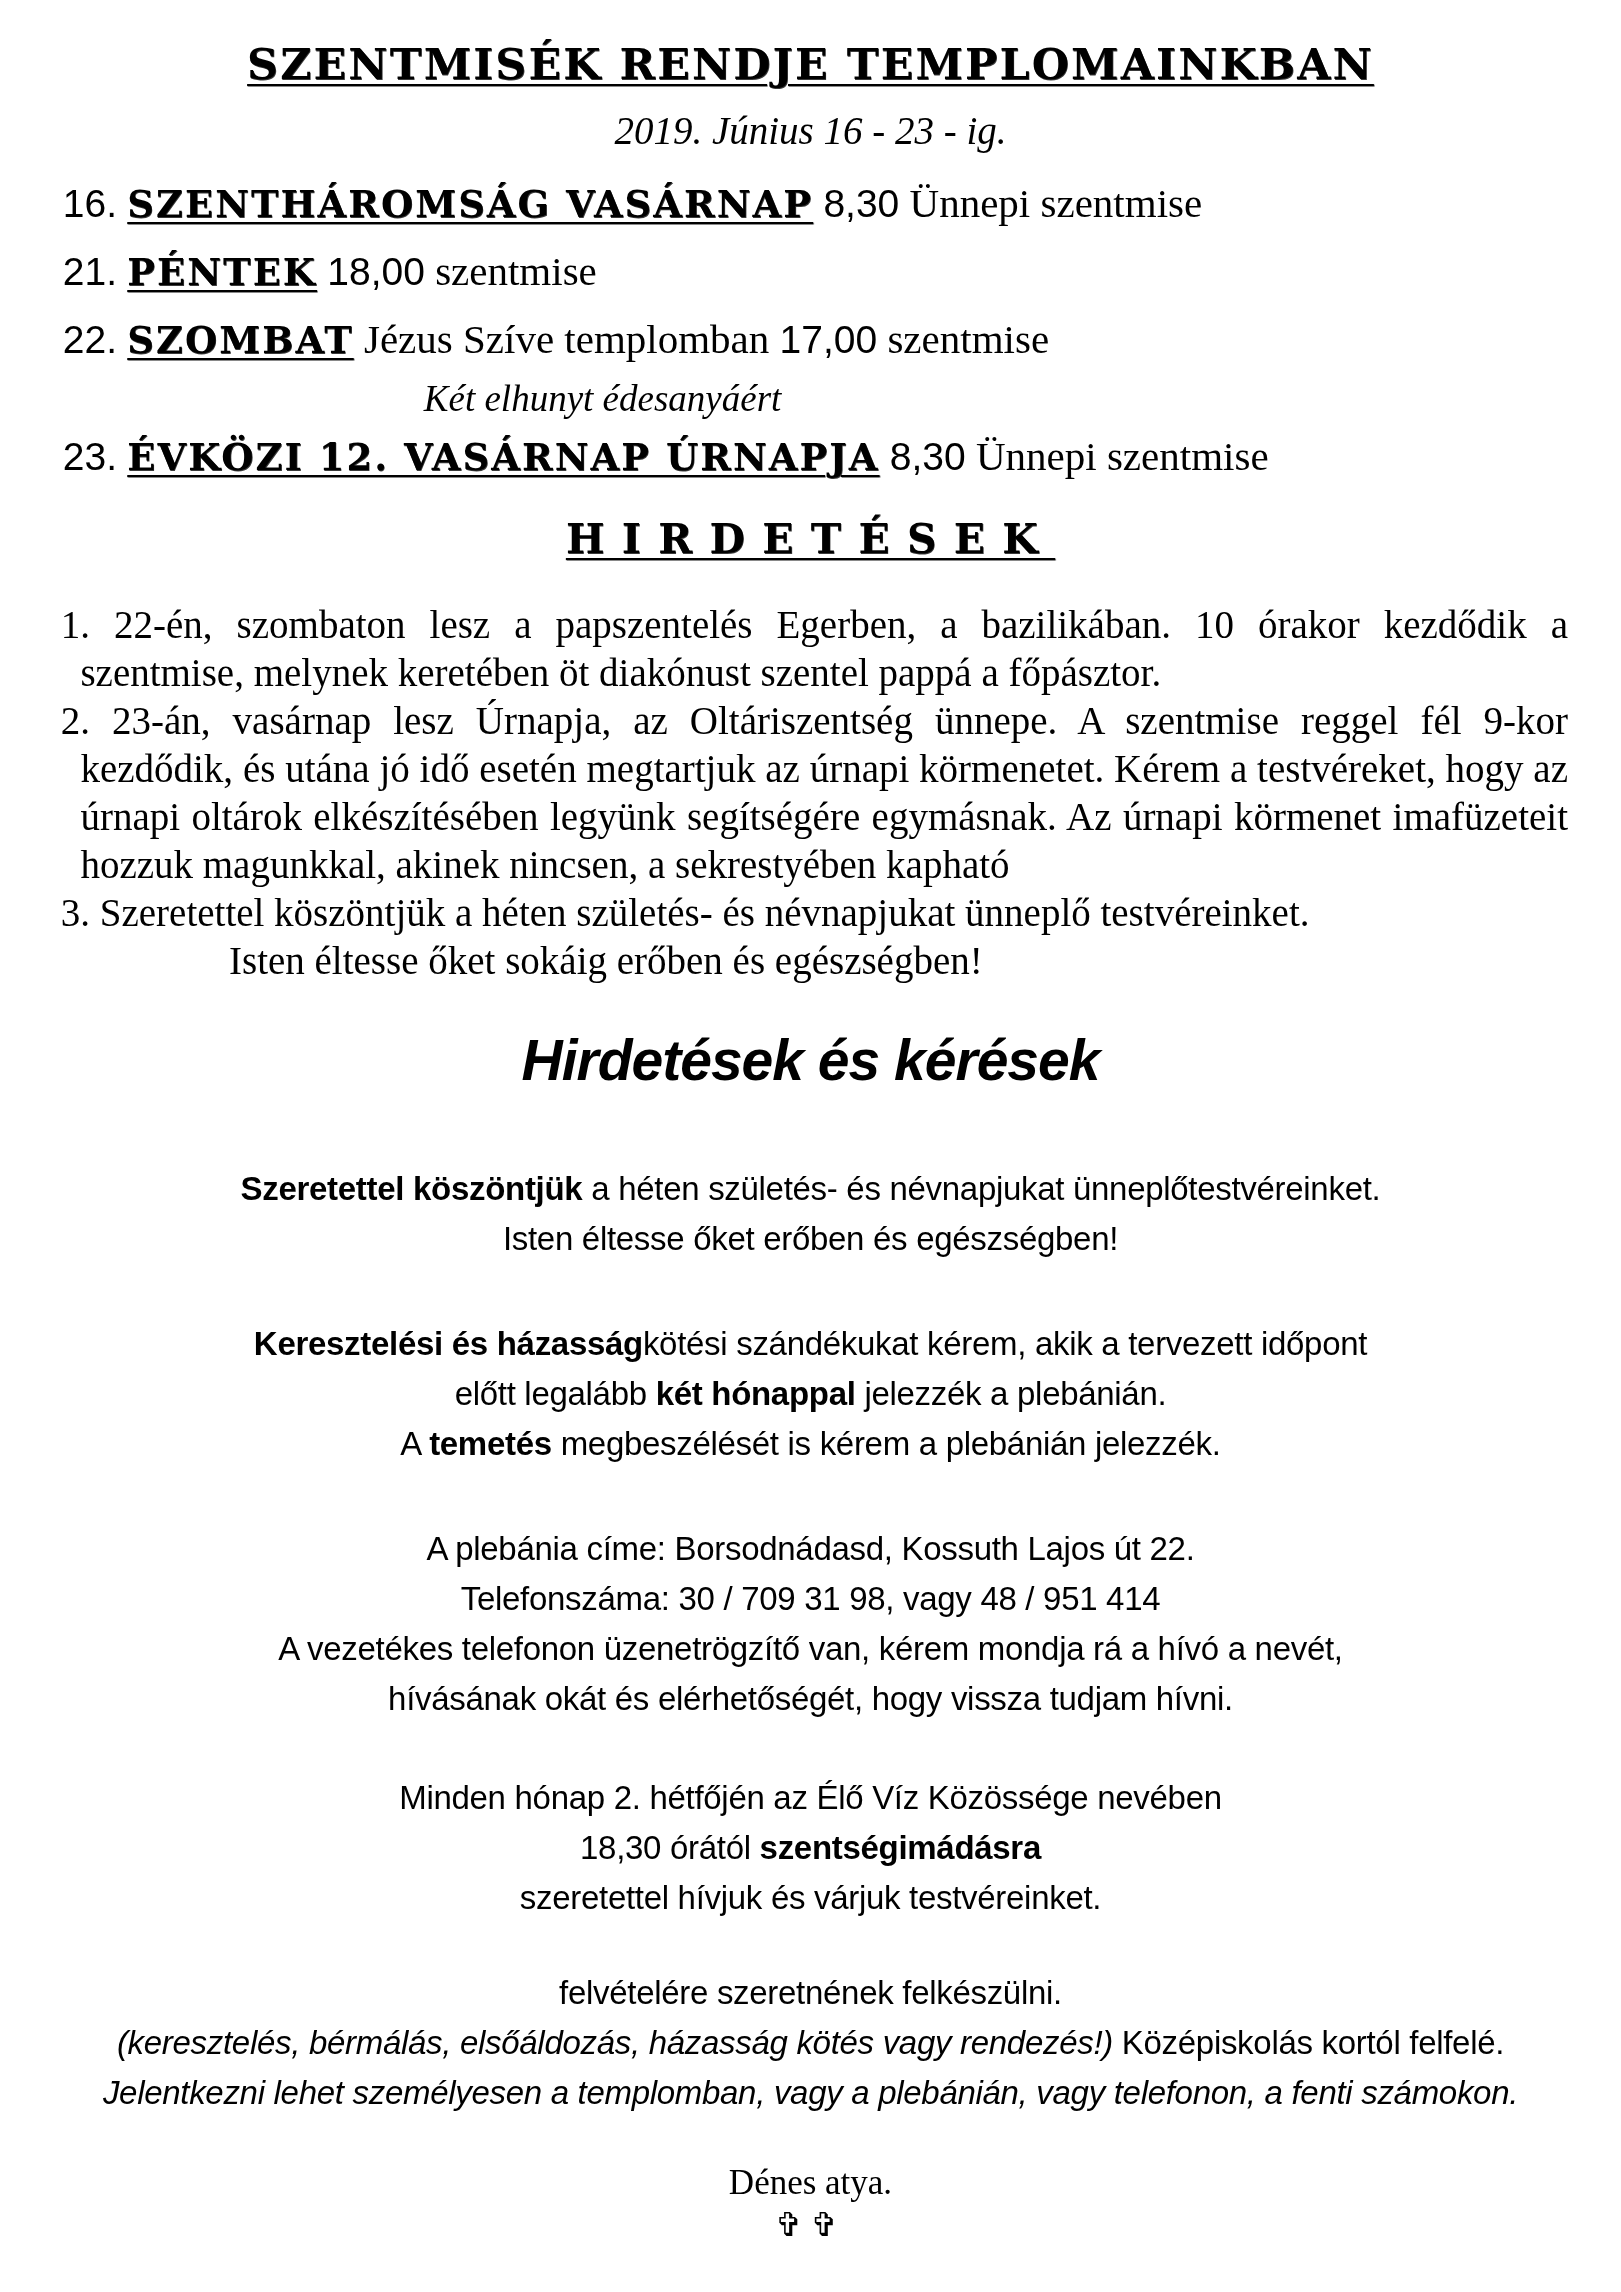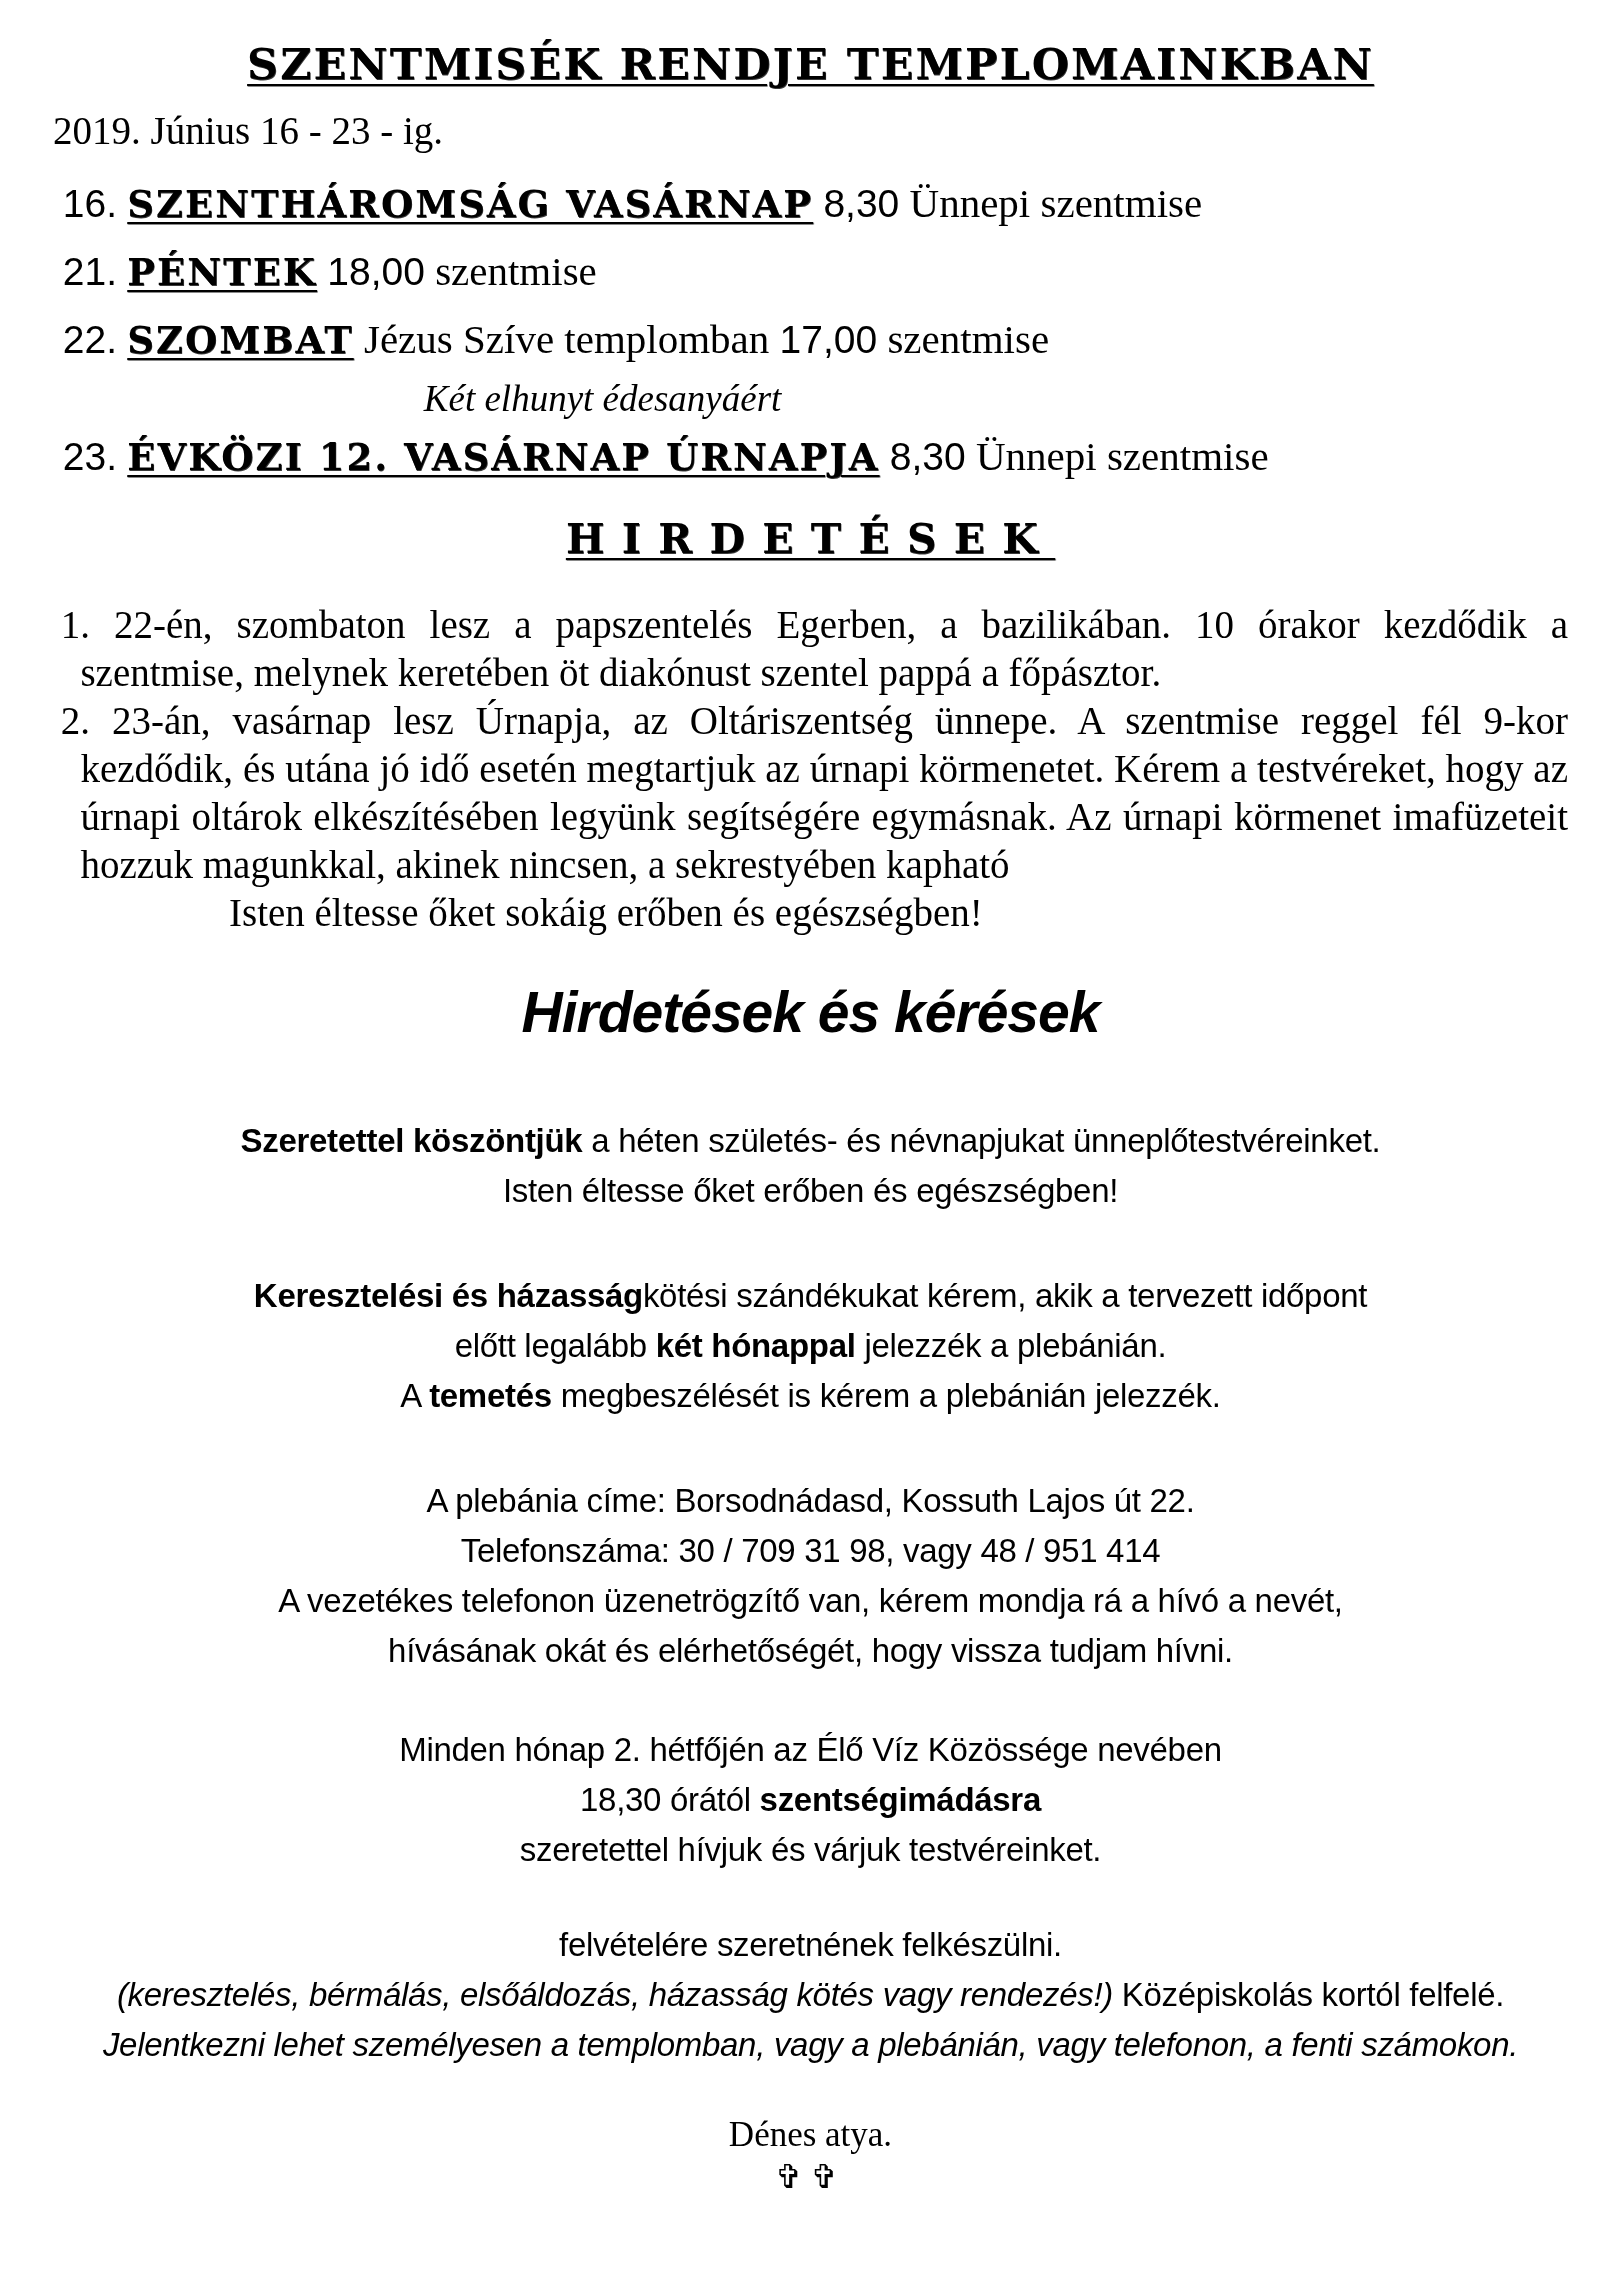--- a/index.html
+++ b/index.html
@@ -23,20 +23,22 @@
     text-decoration-thickness:2px;
     text-underline-offset:4.9px;
     text-shadow:0.6px 0.6px 0 #3a3a3a;
   }
   .title-line{
     text-align:center;
     font-size:43px;
     line-height:59px;
   }
   .dateline{
+    text-align:center;
+    font-style:italic;
     font-size:39px;
     line-height:49px;
     margin-top:11.8px;
   }
   .schedule{margin-top:15.7px;margin-left:9.8px;}
   .sched-line{font-size:41px;line-height:67px;white-space:nowrap;}
   .sched-num, .sched-time{font-family:"Liberation Sans", sans-serif;font-size:39px;}
   .sched-words{font-family:"Liberation Serif", serif;}
   .sched-day{font-size:37px;}
   .sched-note{
@@ -148,20 +150,21 @@
       <span class="sched-words">Ünnepi szentmise</span>
     </div>
 
   </div>
 
   <div class="hird-heading deco">HIRDETÉSEK</div>
 
   <div class="list">
     <p><span>1.</span> <span>22-én, szombaton lesz a papszentelés Egerben, a bazilikában. 10 órakor kezdődik a szentmise, melynek keretében öt diakónust szentel pappá a főpásztor.</span></p>
     <p><span>2.</span> <span>23-án, vasárnap lesz Úrnapja, az Oltáriszentség ünnepe. A szentmise reggel fél 9-kor kezdődik, és utána jó idő esetén megtartjuk az úrnapi körmenetet. Kérem a testvéreket, hogy az úrnapi oltárok elkészítésében legyünk segítségére egymásnak. Az úrnapi körmenet imafüzeteit hozzuk magunkkal, akinek nincsen, a sekrestyében kapható</span></p>
+    <p class="nojust"><span>3.</span> <span>Szeretettel köszöntjük a héten születés- és névnapjukat ünneplő testvéreinket.</span></p>
     <div class="list-closing">Isten éltesse őket sokáig erőben és egészségben!</div>
   </div>
 
   <div class="keres-heading">Hirdetések és kérések</div>
 
   <div class="blk-greeting">
     <div class="sans-line"><span class="b">Szeretettel köszöntjük</span><span> a héten születés- és névnapjukat ünneplőtestvéreinket.</span></div>
     <div class="sans-line">Isten éltesse őket erőben és egészségben!</div>
   </div>
 

